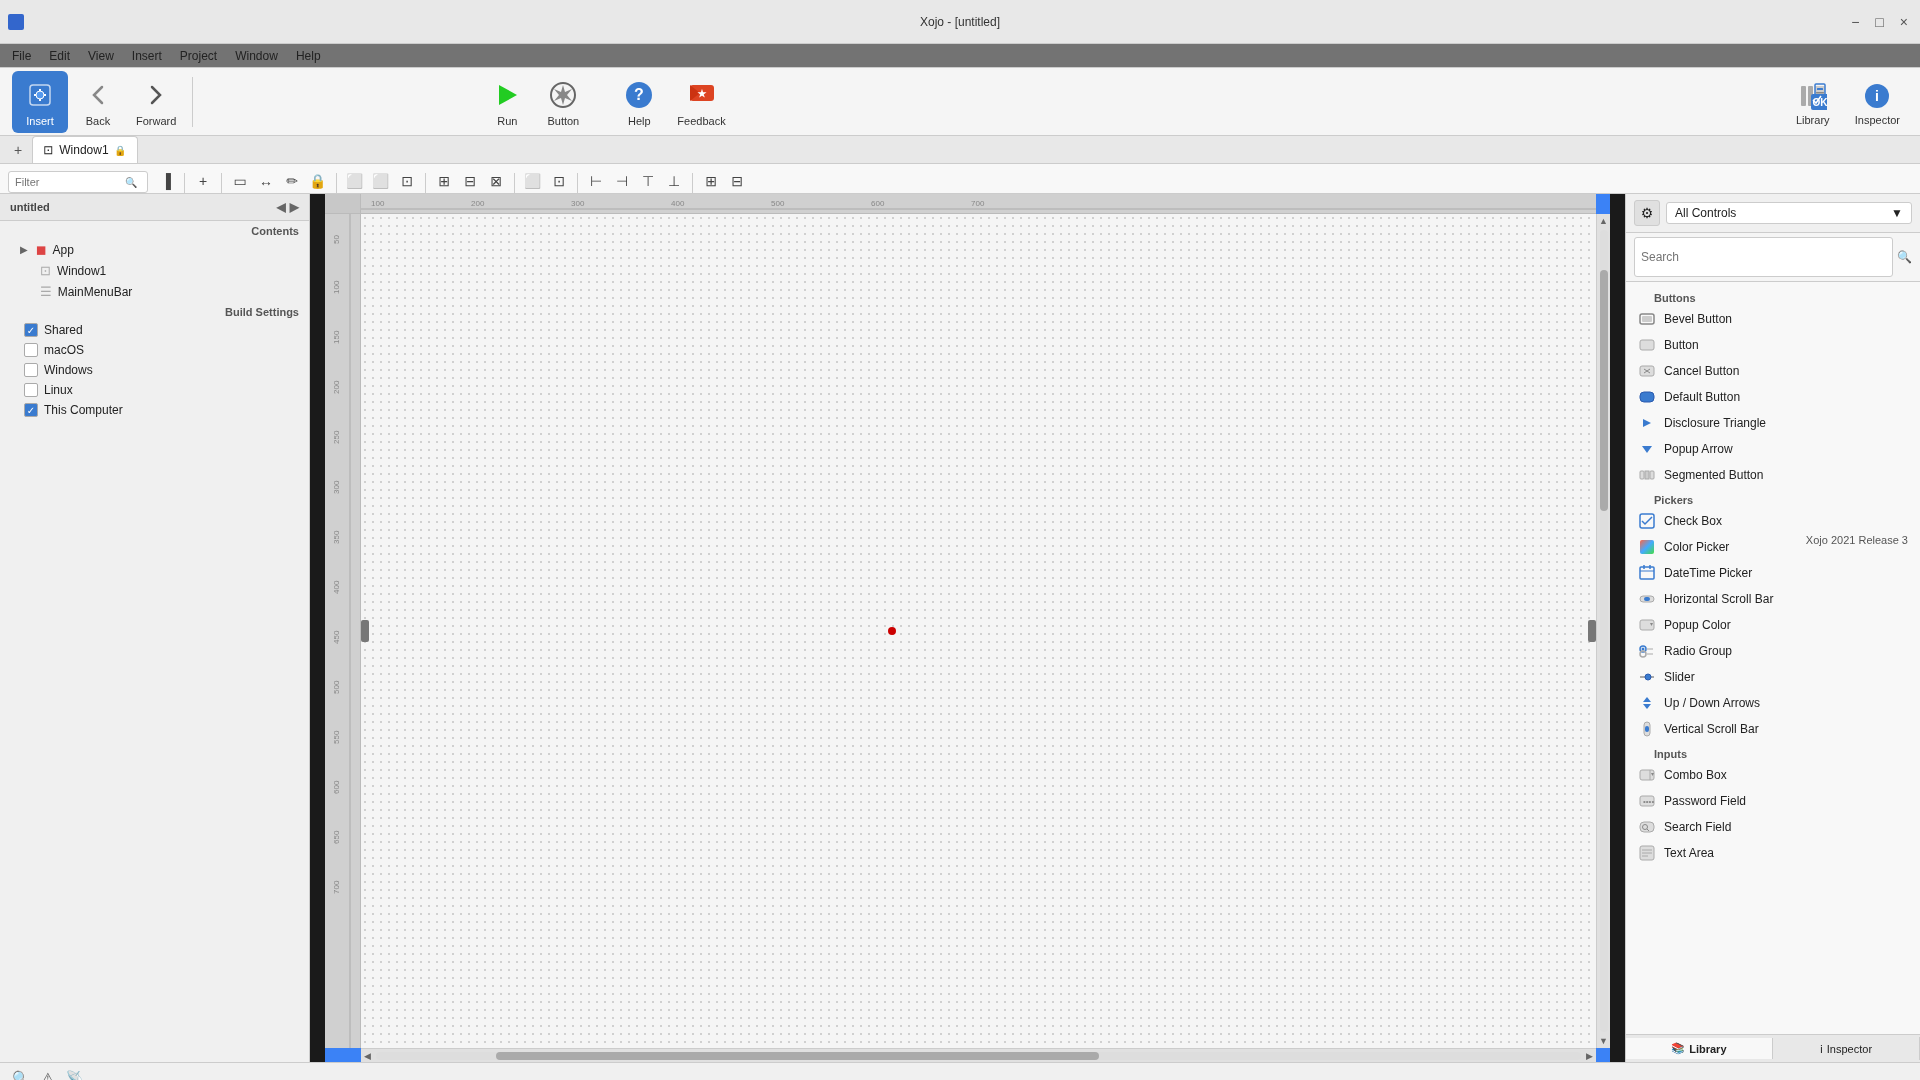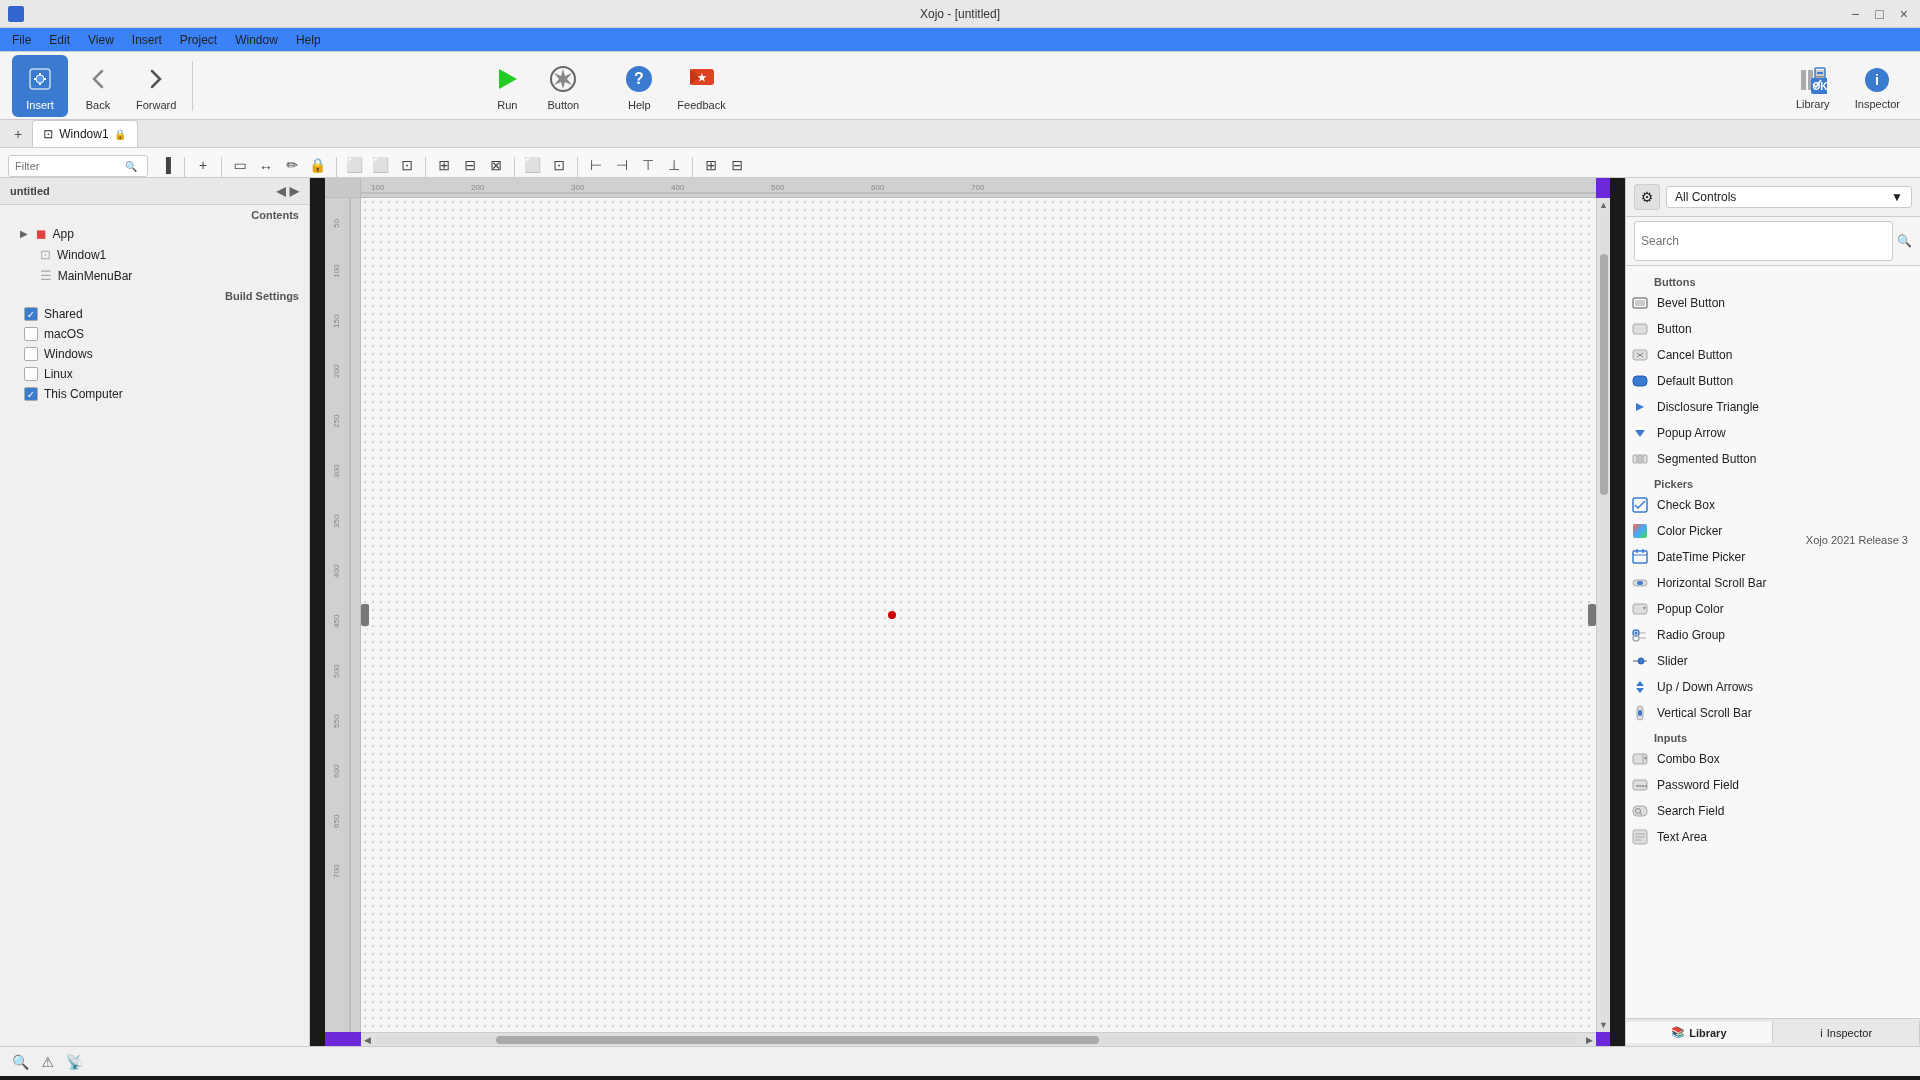--- a/index.html
+++ b/index.html
@@ -10,21 +10,21 @@
       font-family: -apple-system, BlinkMacSystemFont, 'Segoe UI', sans-serif;
       font-size: 12px;
       color: #222;
       overflow: hidden;
       user-select: none;
     }
 
     
     #title-bar {
       background: #e8e8e8;
-      height: 28px;
+      height: 44px;
       display: flex;
       align-items: center;
       padding: 7px 8px;
       border-bottom: 1px solid #ccc;
       position: relative;
     }
     #title-bar .window-title {
       position: absolute;
       left: 50%;
       transform: translateX(-50%);
@@ -49,21 +49,21 @@
     }
     #xojo-logo .logo-icon {
       width: 16px;
       height: 16px;
       background: #3366cc;
       border-radius: 2px;
     }
 
     
     #menu-bar {
-      background: #3b82f6;
+      background: #737373;
       height: 24px;
       display: flex;
       align-items: center;
       padding: 0 4px;
       border-bottom: 1px solid #ccc;
       gap: 2px;
     }
     .menu-item {
       padding: 2px 8px;
       cursor: pointer;
@@ -274,21 +274,21 @@
       display: flex;
       align-items: center;
       justify-content: center;
       font-size: 10px;
     }
     .build-check.checked { background: #3a7bcf; color: white; }
 
     
     #center-canvas {
       flex: 1;
-      background: #6d28d9;
+      background: #3b82f6;
       position: relative;
       overflow: hidden;
     }
     .red-dot {
       position: absolute;
       top: 50%;
       left: 43%;
       width: 8px;
       height: 8px;
       background: #cc0000;
@@ -348,21 +348,21 @@
     }
     .controls-section-label {
       padding: 6px 12px 2px 28px;
       font-size: 11px;
       font-weight: bold;
       color: #555;
     }
     .control-item {
       display: flex;
       align-items: center;
-      padding: 4px 5px;
+      padding: 4px 12px;
       cursor: pointer;
       gap: 8px;
       font-size: 12px;
     }
     .control-icon {
       width: 18px;
       height: 18px;
       display: flex;
       align-items: center;
       justify-content: center;

